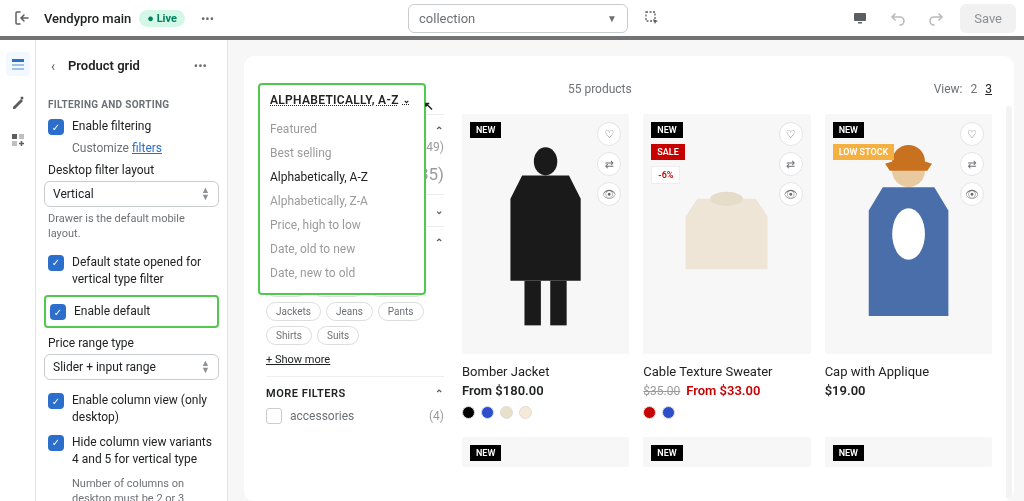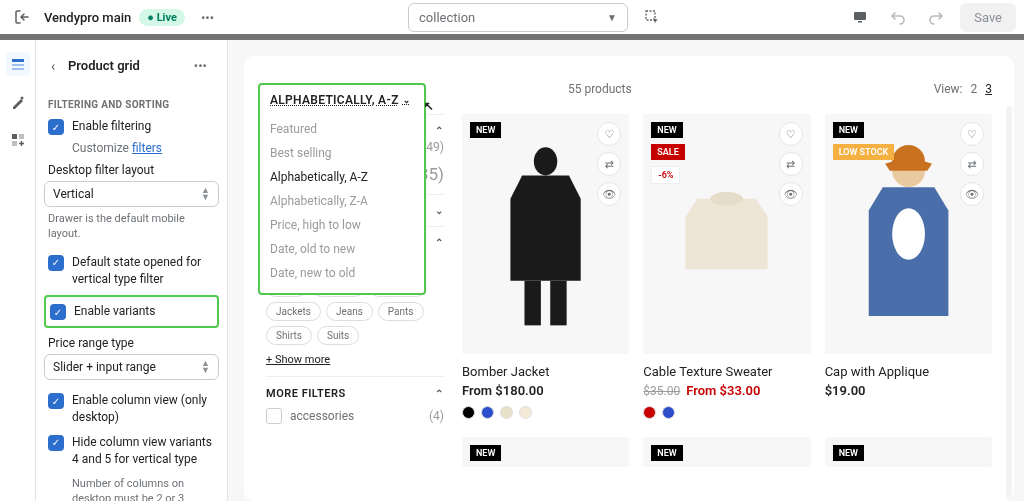--- a/index.html
+++ b/index.html
@@ -1,17 +1,17 @@
 <!DOCTYPE html>
 <html><head>
 <meta charset="utf-8">
 <style>
 *{box-sizing:border-box;margin:0;padding:0;font-family:-apple-system,BlinkMacSystemFont,"Segoe UI",Roboto,sans-serif}
 body{background:#f7f7f7;font-size:13px;color:#202223}
-.topbar{display:flex;align-items:center;height:40px;background:#fff;border-bottom:6px solid #737373;padding:0 8px}
+.topbar{display:flex;align-items:center;height:40px;background:#fff;border-bottom:4px solid #737373;padding:0 8px}
 .topbar-left{display:flex;align-items:center;gap:8px;width:220px}
 .topbar-center{flex:1;display:flex;align-items:center;gap:10px;padding-left:180px}
 .topbar-right{display:flex;align-items:center;gap:10px}
 .exit-icon{width:28px;height:28px;display:flex;align-items:center;justify-content:center;border-radius:6px;cursor:pointer}
 .theme-name{font-weight:500;font-size:13px}
 .live-badge{background:#d4f8e8;color:#008060;font-size:11px;padding:2px 8px;border-radius:10px;font-weight:700}
 .dots{cursor:pointer;padding:4px 8px;color:#6d7175}
 .page-select{display:flex;align-items:center;justify-content:space-between;border:1px solid #c9cccf;border-radius:6px;padding:6px 10px;width:220px;background:#fff;cursor:pointer}
 .page-select span{color:#6d7175}
 .chev{font-size:10px;color:#5c5f62}
@@ -180,21 +180,21 @@
     </div>
     <div class="help">Drawer is the default mobile layout.</div>
 
     <div class="checkbox-row">
       <div class="cb">✓</div>
       <div class="cb-label">Default state opened for vertical type filter</div>
     </div>
 
     <div class="checkbox-row hl">
       <div class="cb">✓</div>
-      <div class="cb-label">Enable variants</div>
+      <div class="cb-label">Enable default</div>
     </div>
 
     <div class="field-label">Price range type</div>
     <div class="sel">
       <span>Slider + input range</span>
       <span class="arrows">▲<br>▼</span>
     </div>
 
     <div style="height:8px"></div>
     <div class="checkbox-row">

